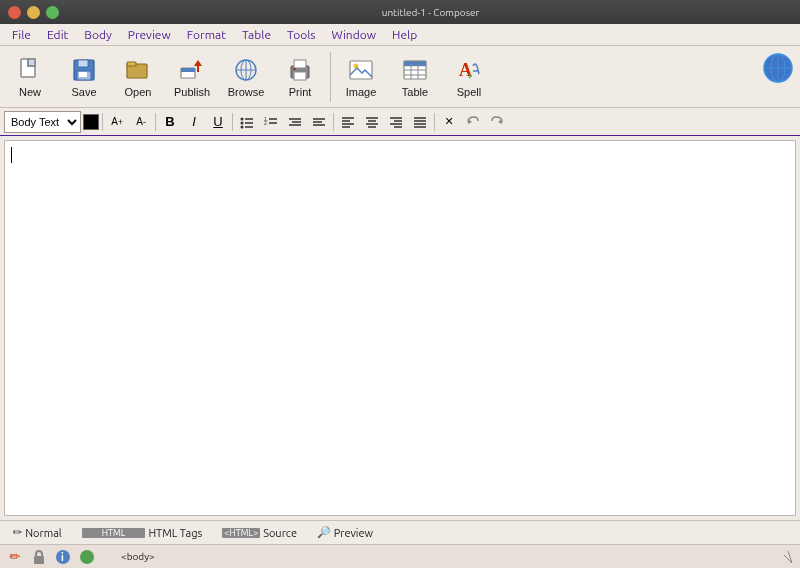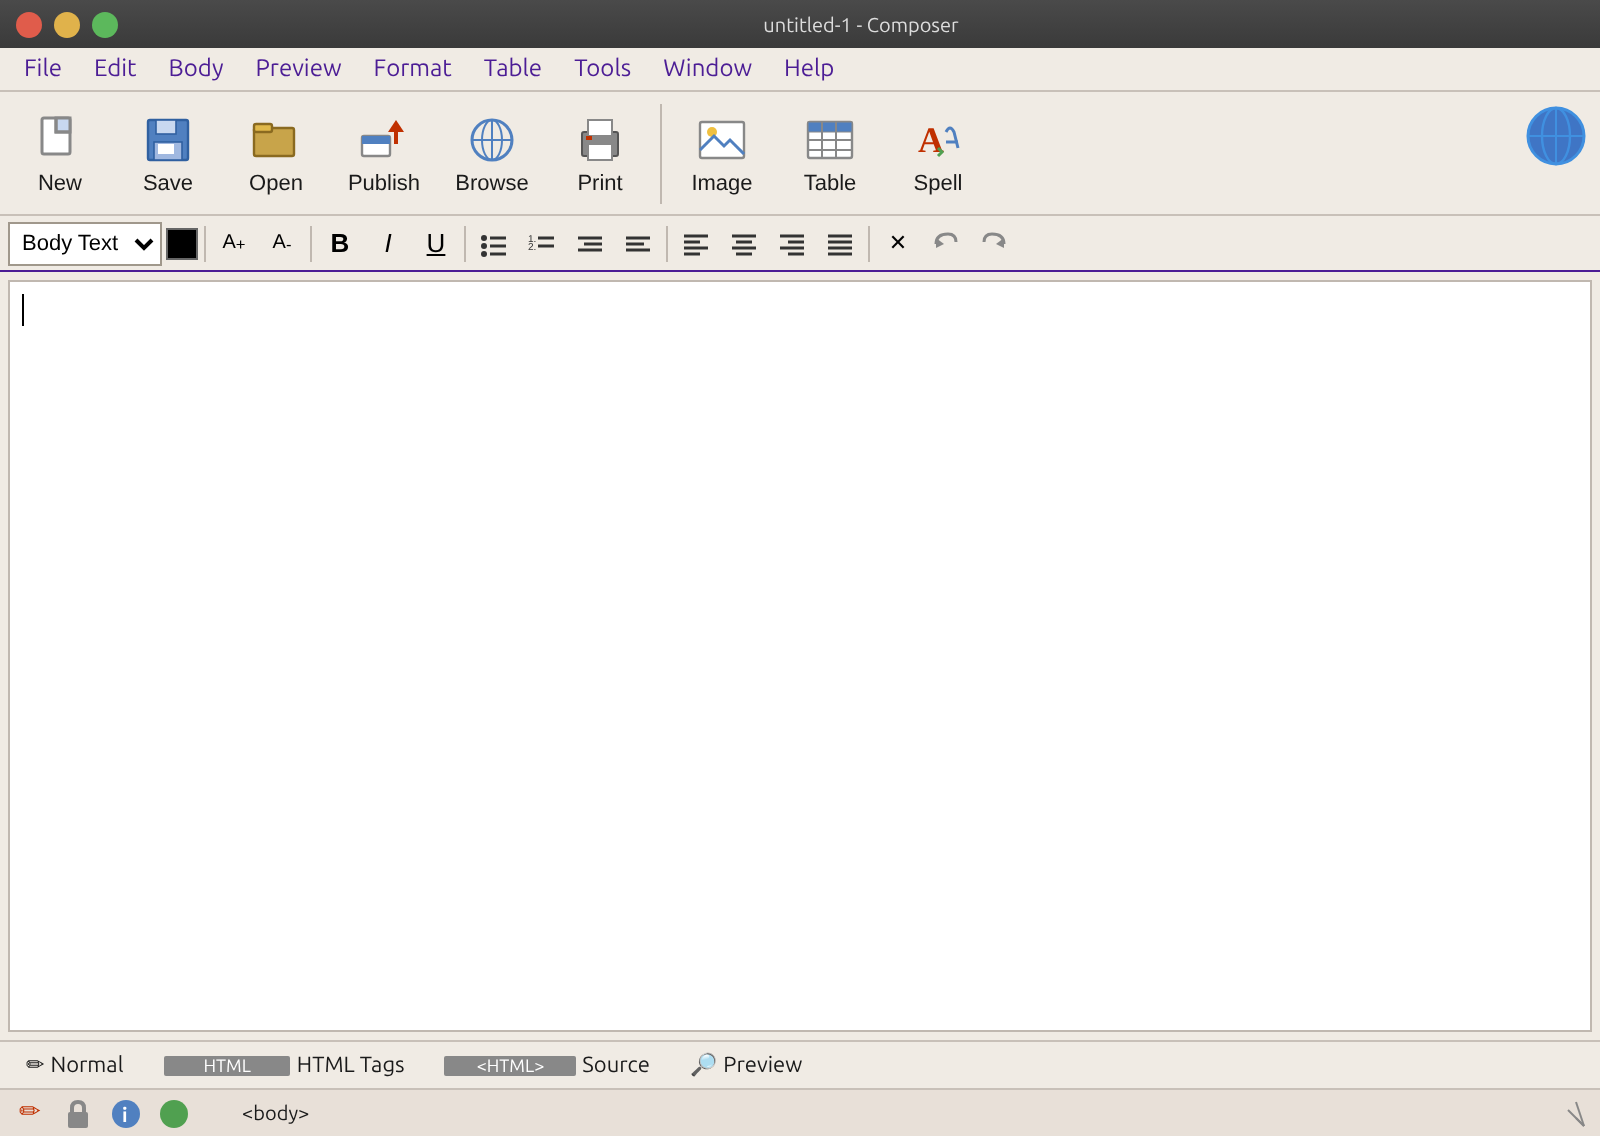--- a/index.html
+++ b/index.html
@@ -448,21 +448,21 @@
   <div class="statusbar">
     <span class="status-tab">
       <span style="font-size:11px;">✏</span>
       <span>Normal</span>
     </span>
     <span class="status-tab">
       <span style="font-size:9px;background:#888;color:white;padding:0 20px;border-radius:1px;">HTML</span>
       <span>HTML Tags</span>
     </span>
     <span class="status-tab">
-      <span style="font-size:9px;background:#888;color:white;padding:0 16px;border-radius:1px;">&lt;HTML&gt;</span>
+      <span style="font-size:9px;background:#888;color:white;padding:0 2px;border-radius:1px;">&lt;HTML&gt;</span>
       <span>Source</span>
     </span>
     <span class="status-tab">
       <span style="font-size:11px;">🔎</span>
       <span>Preview</span>
     </span>
   </div>
 
   <div class="bottombar">
     <div class="bottombar-icon" style="color:#c03000;">✏</div>

